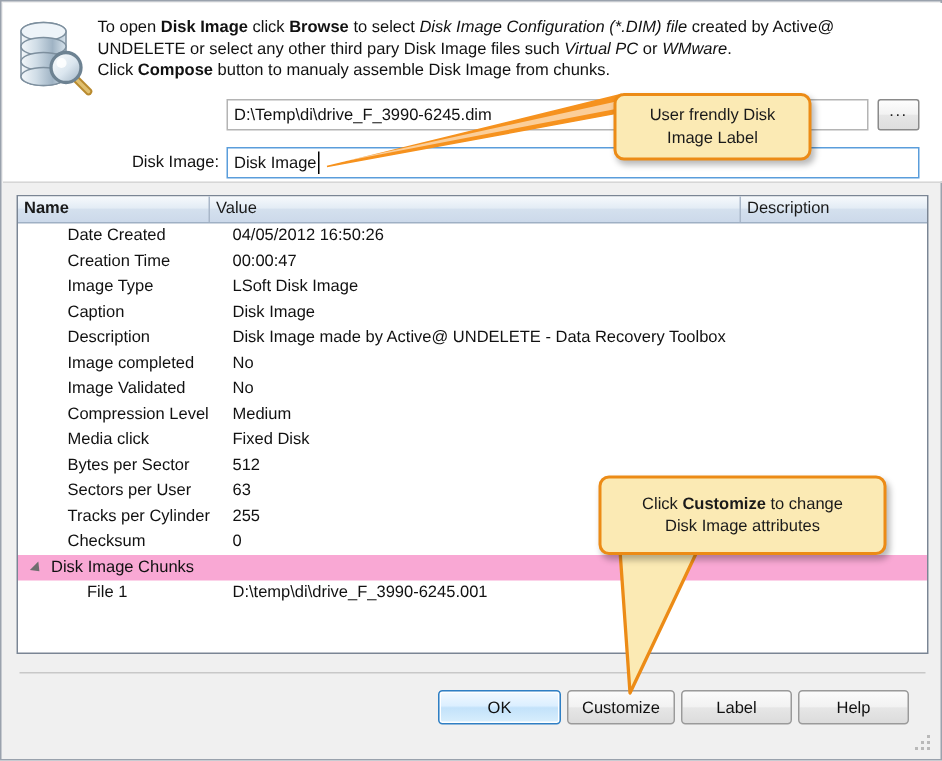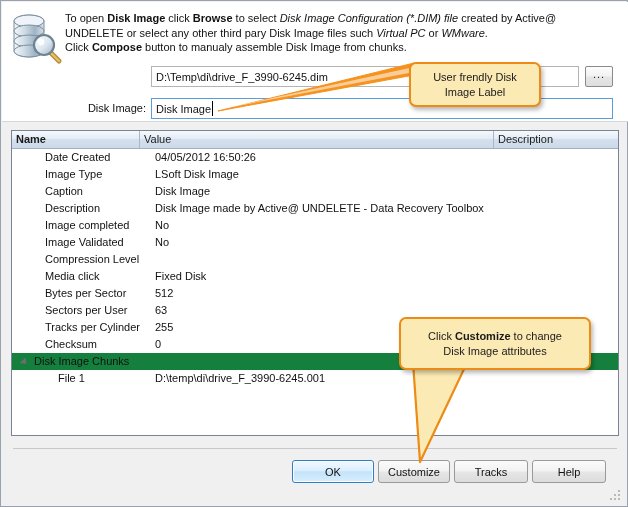--- a/index.html
+++ b/index.html
@@ -87,21 +87,21 @@
   .rows{position:absolute;left:0;top:18px;width:100%;}
   .row{position:relative;height:17px;line-height:17px;}
   .row .cell-name{
     position:absolute;left:33px;top:0;width:115px;
     font-size:11px;color:#111;white-space:nowrap;
   }
   .row .cell-value{
     position:absolute;left:143px;top:0;width:450px;
     font-size:11px;color:#111;white-space:nowrap;
   }
-  .row.group{background:#15803d;}
+  .row.group{background:#f9a8d4;}
   .row.group .cell-name{left:22px;font-size:11px;color:#111;}
   .row.group .tri{
     position:absolute;left:10px;top:5px;width:0;height:0;
     border-top:4px solid transparent;border-bottom:4px solid transparent;
     border-left:5px solid #6e6e6e;
     transform:rotate(45deg);
   }
   .row .cell-name.child{left:46px;}
   .val-orange{color:#e08a1e;}
   .val-green{color:#168a16;}
@@ -212,20 +212,24 @@
       <div class="th th-name">Name</div>
       <div class="th th-value">Value</div>
       <div class="th th-desc">Description</div>
     </div>
     <div class="rows" id="grid-rows">
         <div class="row">
           <span class="cell-name">Date Created</span>
           <span class="cell-value">04/05/2012 16:50:26</span>
         </div>
         <div class="row">
+          <span class="cell-name">Creation Time</span>
+          <span class="cell-value">00:00:47</span>
+        </div>
+        <div class="row">
           <span class="cell-name">Image Type</span>
           <span class="cell-value">LSoft Disk Image</span>
         </div>
         <div class="row">
           <span class="cell-name">Caption</span>
           <span class="cell-value">Disk Image</span>
         </div>
         <div class="row">
           <span class="cell-name">Description</span>
           <span class="cell-value">Disk Image made by Active@ UNDELETE - Data Recovery Toolbox</span>
@@ -233,20 +237,21 @@
         <div class="row">
           <span class="cell-name">Image completed</span>
           <span class="cell-value val-orange">No</span>
         </div>
         <div class="row">
           <span class="cell-name">Image Validated</span>
           <span class="cell-value">No</span>
         </div>
         <div class="row">
           <span class="cell-name">Compression Level</span>
+          <span class="cell-value">Medium</span>
         </div>
         <div class="row">
           <span class="cell-name">Media click</span>
           <span class="cell-value">Fixed Disk</span>
         </div>
         <div class="row">
           <span class="cell-name">Bytes per Sector</span>
           <span class="cell-value">512</span>
         </div>
         <div class="row">
@@ -269,21 +274,21 @@
         <div class="row">
           <span class="cell-name child">File 1</span>
           <span class="cell-value val-green">D:\temp\di\drive_F_3990-6245.001</span>
         </div>
       </div>
   </div>
 
   <div class="footer-sep"></div>
   <div class="btn btn-ok">OK</div>
   <div class="btn btn-customize">Customize</div>
-  <div class="btn btn-cancel">Tracks</div>
+  <div class="btn btn-cancel">Label</div>
   <div class="btn btn-help">Help</div>
   <div class="resize-grip">
     <i style="left:8px;top:0px"></i>
       <i style="left:4px;top:4px"></i>
       <i style="left:8px;top:4px"></i>
     <i style="left:0px;top:8px"></i>
       <i style="left:4px;top:8px"></i>
       <i style="left:8px;top:8px"></i>
   </div>
 

